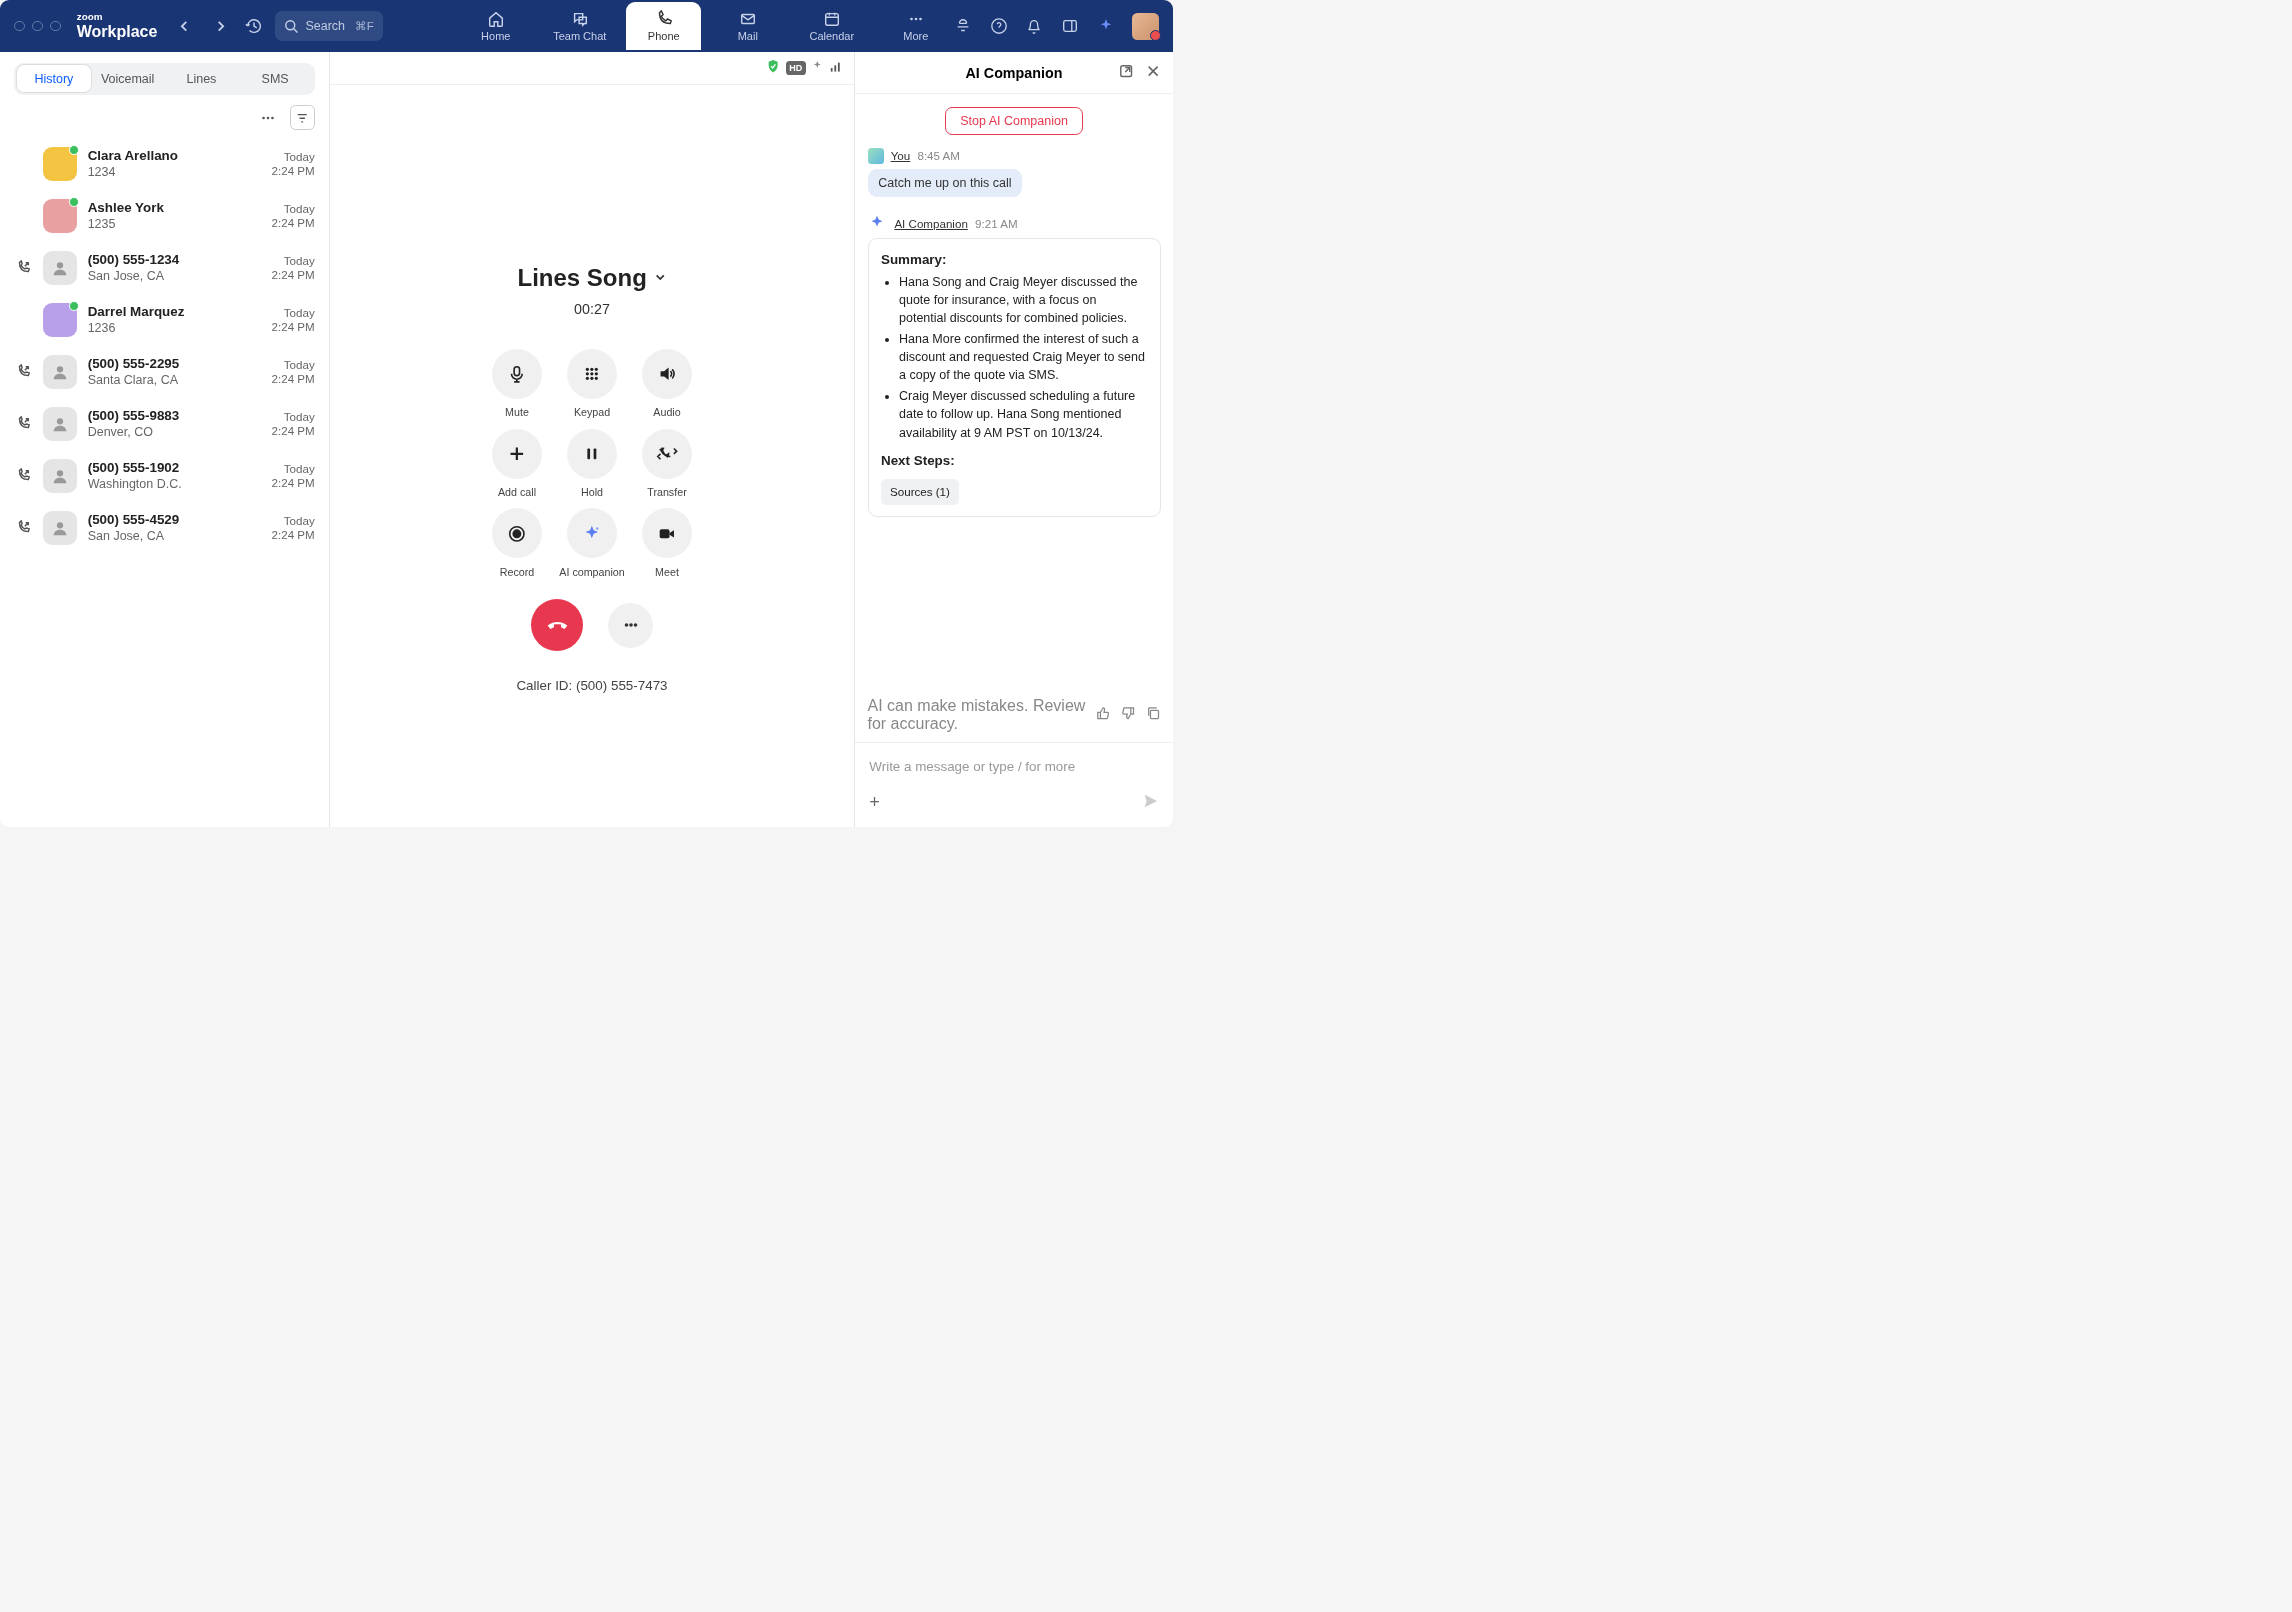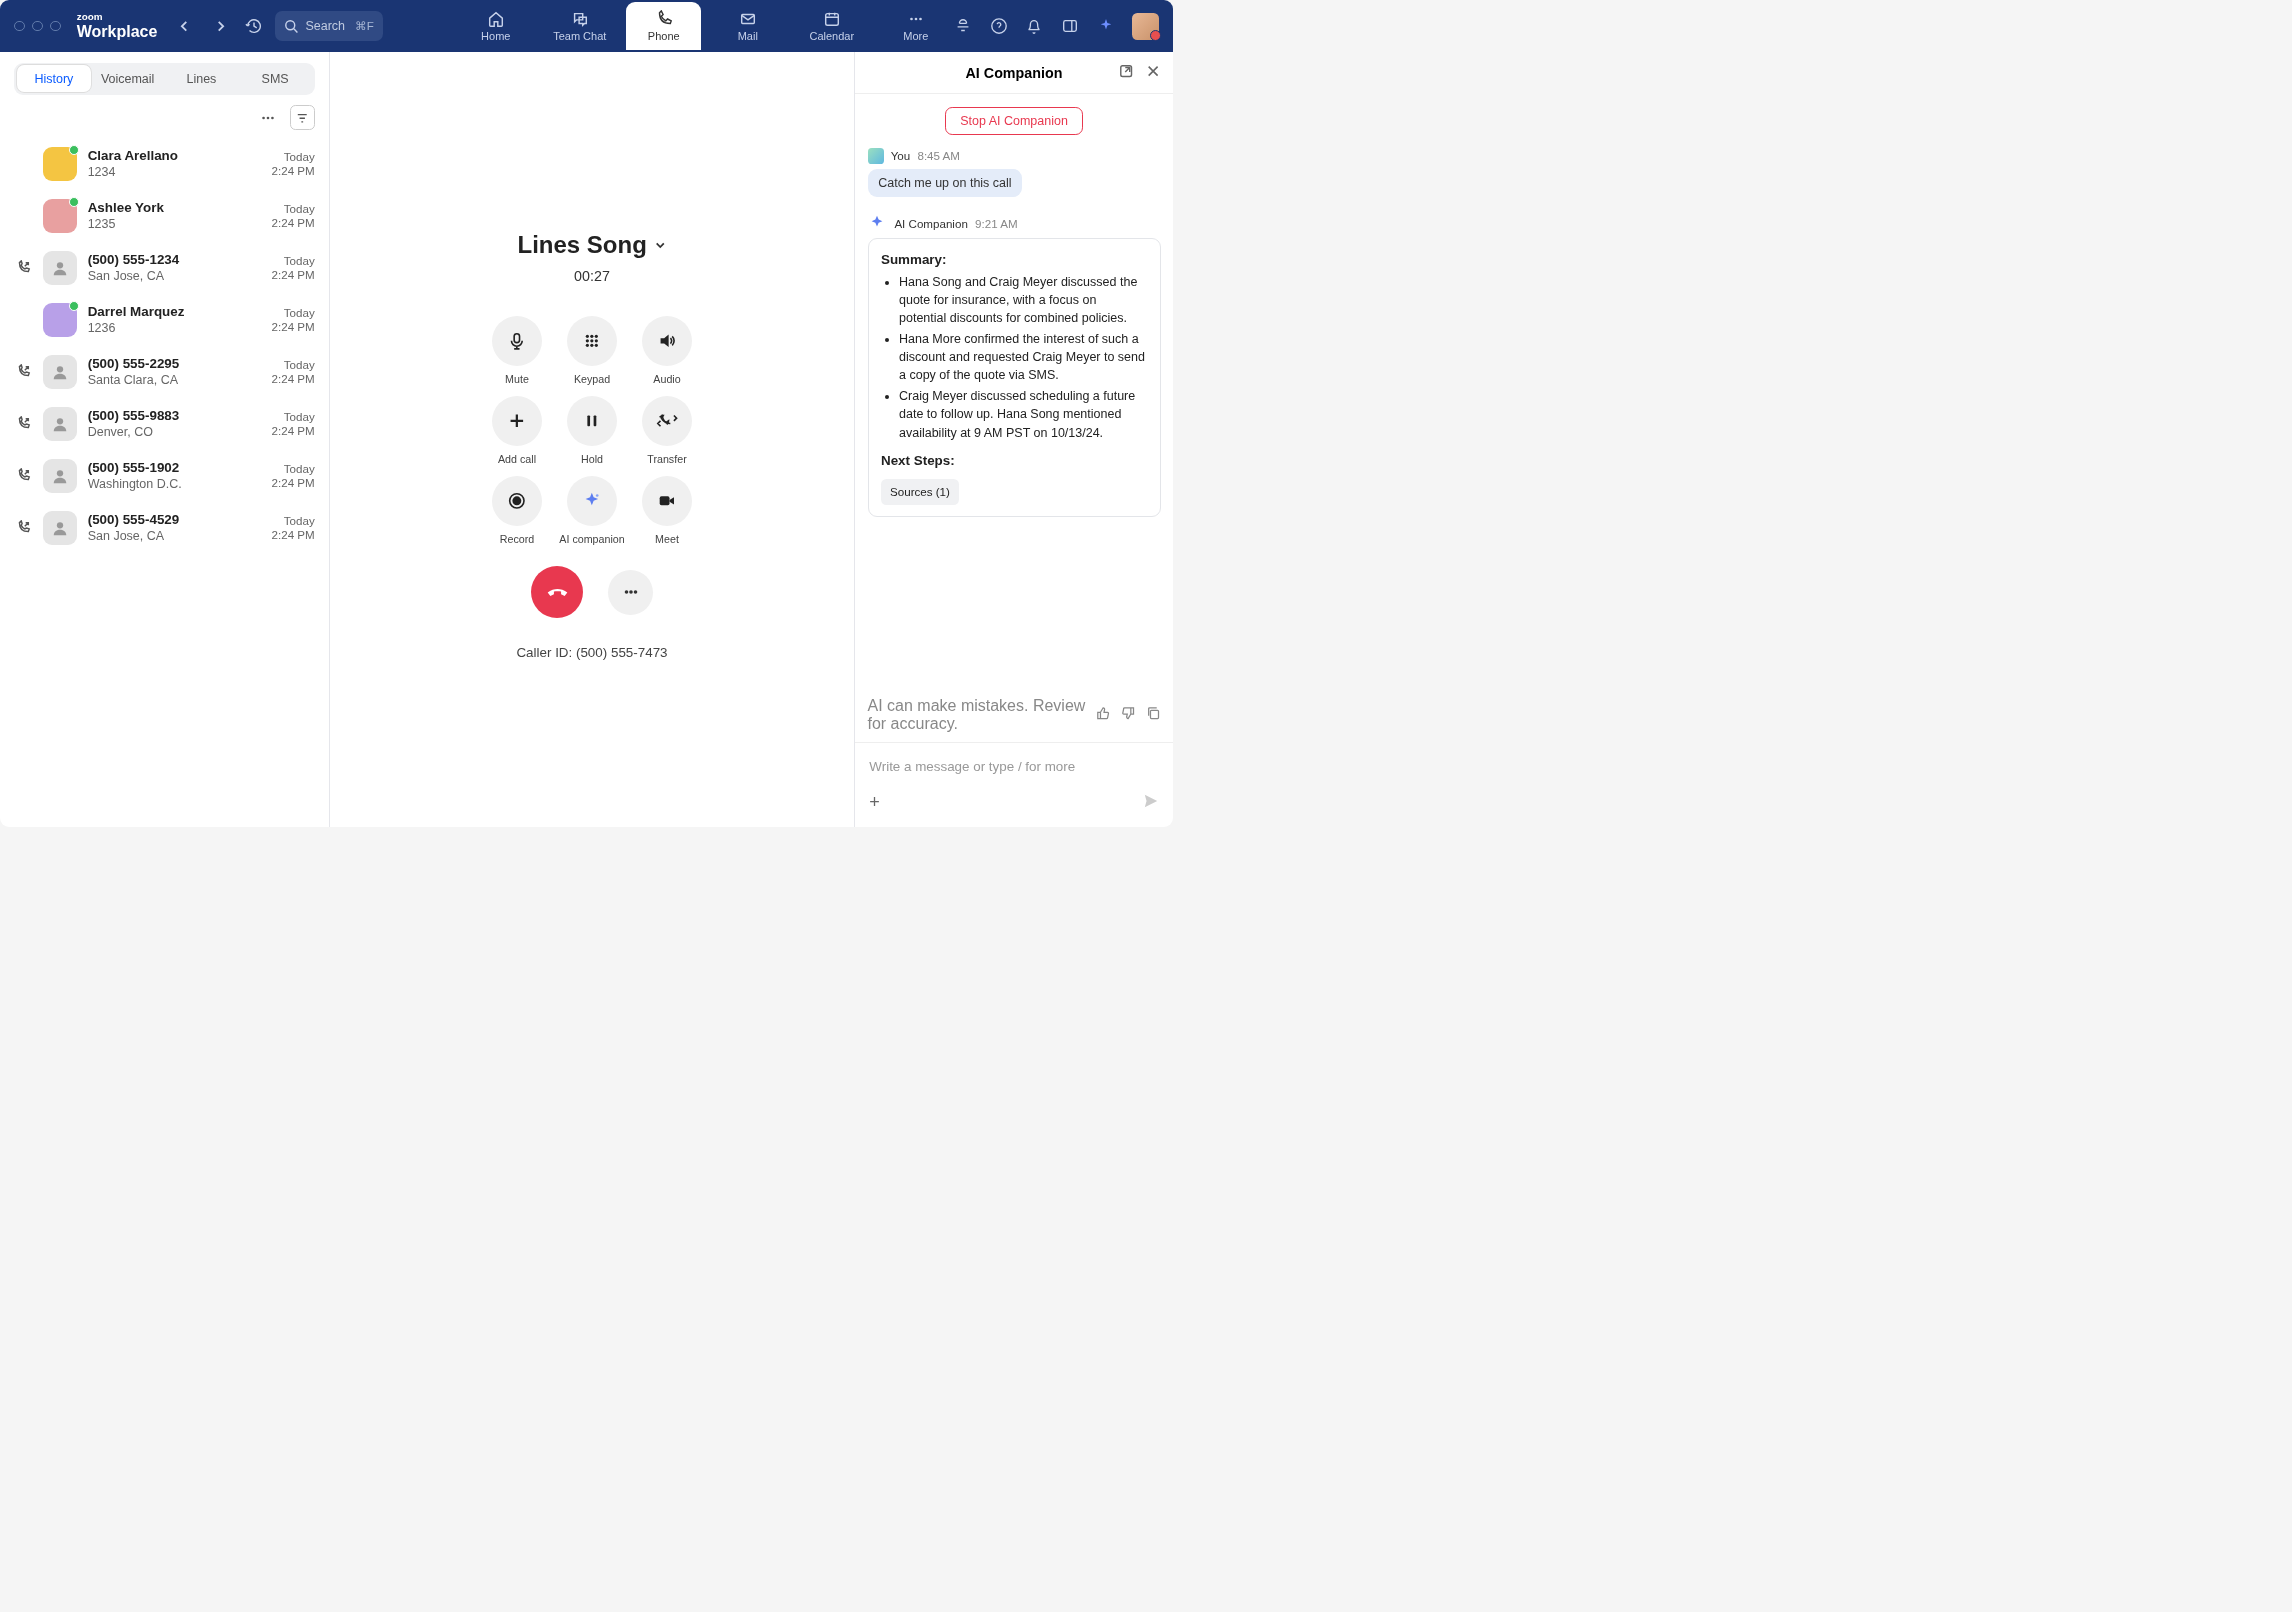--- a/index.html
+++ b/index.html
@@ -72,21 +72,21 @@
 
 
 .ai-panel { width: 318px; display: flex; flex-direction: column; }
 .ai-header { display: flex; align-items: center; justify-content: center; padding: 12.5px 14.3px; border-bottom: 0.9px solid #eee; position: relative; }
 .ai-title { font-size: 14.3px; font-weight: 700; }
 .ai-header-icons { position: absolute; right: 12.5px; display: flex; gap: 12.5px; color: #666; }
 .ai-header-icons span { cursor: pointer; }
 .stop-btn { margin: 12.5px auto; border: 1.3px solid #e8384f; color: #e8384f; background: #fff; padding: 6.3px 14.3px; border-radius: 7.2px; font-size: 12.5px; font-weight: 500; cursor: pointer; display: block; }
 .ai-content { flex: 1; overflow-y: auto; padding: 0 12.5px; }
 .ai-msg-head { display: flex; align-items: center; gap: 7.2px; font-size: 11.6px; color: #333; margin-bottom: 5.4px; }
-.ai-msg-head .nm { font-weight: 500; }
+.ai-msg-head .nm { font-weight: 500; text-decoration: underline; }
 .ai-msg-head .tm { color: #888; }
 .you-avatar { width: 16px; height: 16px; border-radius: 3.6px; background: linear-gradient(135deg,#9be0c0,#5fb8e0); }
 .user-bubble { background: #e4ecf9; padding: 7.2px 10.7px; border-radius: 9px; display: inline-block; font-size: 12.5px; color: #333; margin-bottom: 16px; }
 .ai-avatar { width: 19.7px; height: 19.7px; display: flex; align-items: center; justify-content: center; }
 .ai-card { border: 0.9px solid #e3e5e9; border-radius: 9px; padding: 10.7px 12.5px; font-size: 12.5px; color: #222; line-height: 1.45; }
 .ai-card h4 { font-size: 13.4px; font-weight: 700; margin-bottom: 3.6px; }
 .ai-card ul { padding-left: 18px; margin-bottom: 9px; }
 .ai-card ul li { margin-bottom: 2.7px; }
 .underln { text-decoration: underline; }
 .sources-chip { background: #f0f1f3; display: inline-block; padding: 4.5px 9px; border-radius: 5.4px; font-size: 11.6px; margin-top: 5.4px; cursor: pointer; }
@@ -382,20 +382,35 @@
     </div>
     <div class="hist-time">
       <div class="day">Today</div>
       <div class="tm">2:24 PM</div>
     </div>
           </div>
         </div>
     </div>
 
     <div class="center">
+      <div class="center-badges">
+        <span class="shield"><svg width="14.3" height="14.3" viewBox="0 0 16 16" fill="#3bbf5e">
+              <path d="M8 1l5 2v4c0 4-2 6-5 8-3-2-5-4-5-8V3z"></path>
+              <path d="M5.5 8l2 2 3-4" stroke="#fff" stroke-width="1.5" fill="none"></path>
+            </svg></span>
+        <span class="hd-badge">HD</span>
+        <span><svg width="12.5" height="12.5" viewBox="0 0 14 14" fill="#888">
+              <path d="M7 1l1 3 3 1-3 1-1 3-1-3-3-1 3-1z"></path>
+            </svg></span>
+        <span><svg width="14.3" height="12.5" viewBox="0 0 16 14" fill="#555">
+              <rect x="2" y="9" width="2" height="4"></rect>
+              <rect x="6" y="6" width="2" height="7"></rect>
+              <rect x="10" y="3" width="2" height="10"></rect>
+            </svg></span>
+      </div>
       <div class="call-body">
         <div class="caller-name">
           <span>Lines Song</span>
           <svg width="12.5" height="12.5" viewBox="0 0 14 14" fill="none" stroke="#333" stroke-width="2">
               <path d="M3 5l4 4 4-4"></path>
             </svg>
         </div>
         <div class="call-timer">00:27</div>
         <div class="call-grid">
           <div class="call-btn">

